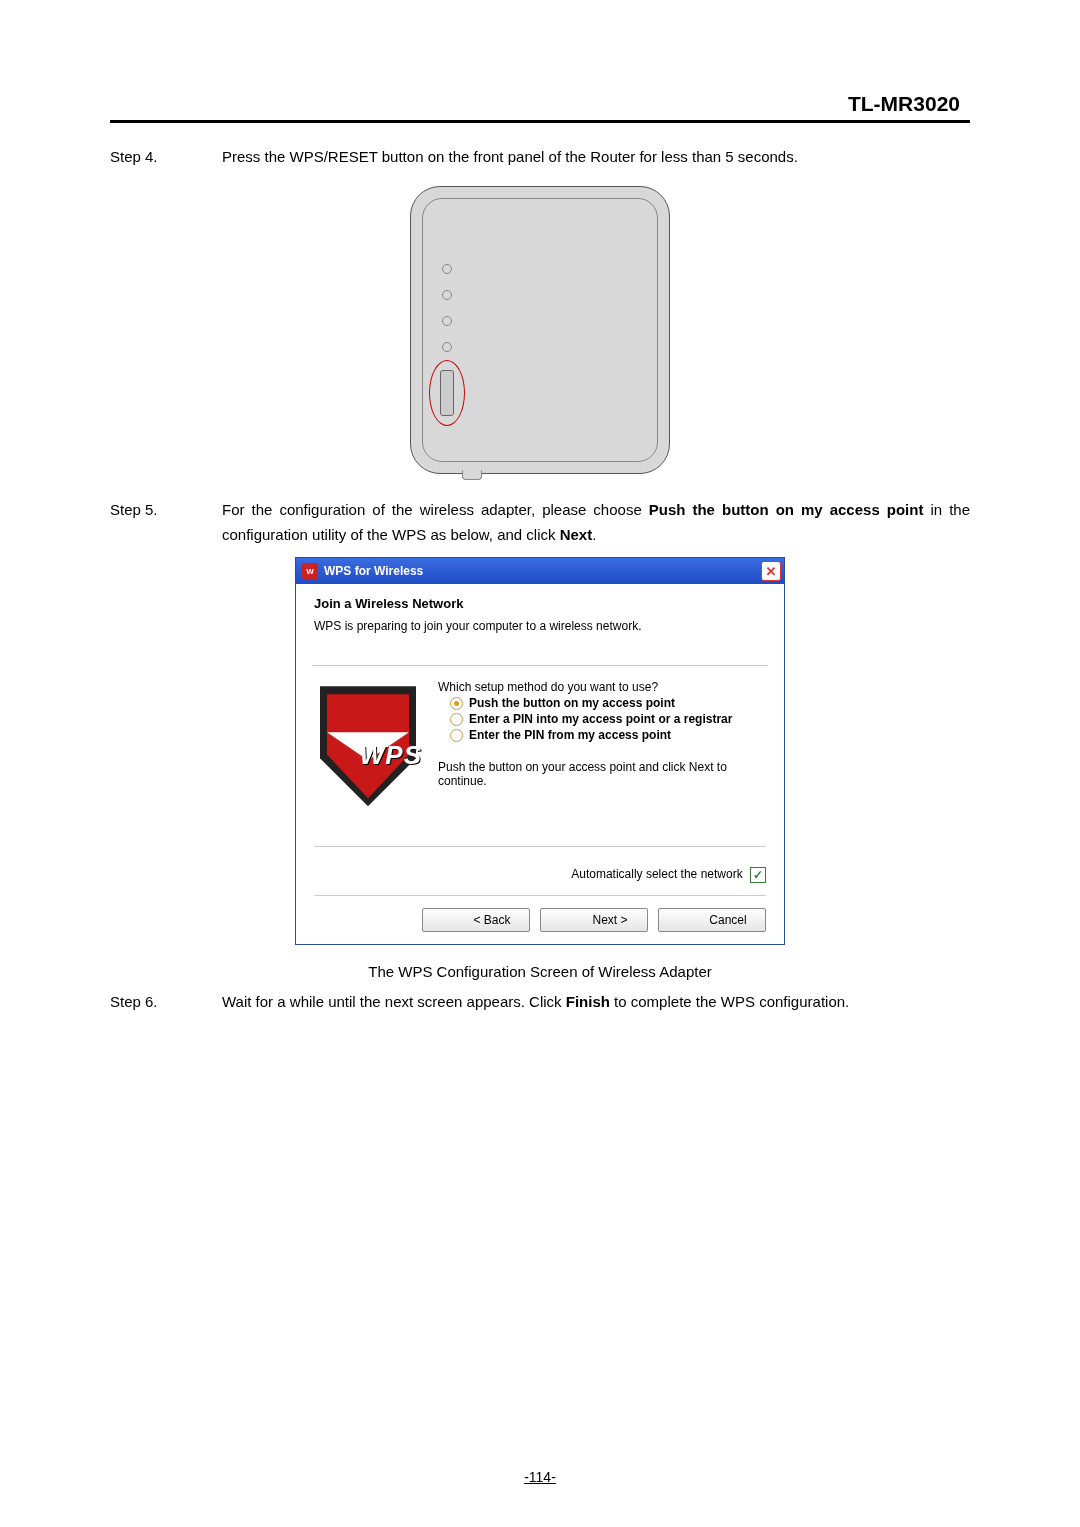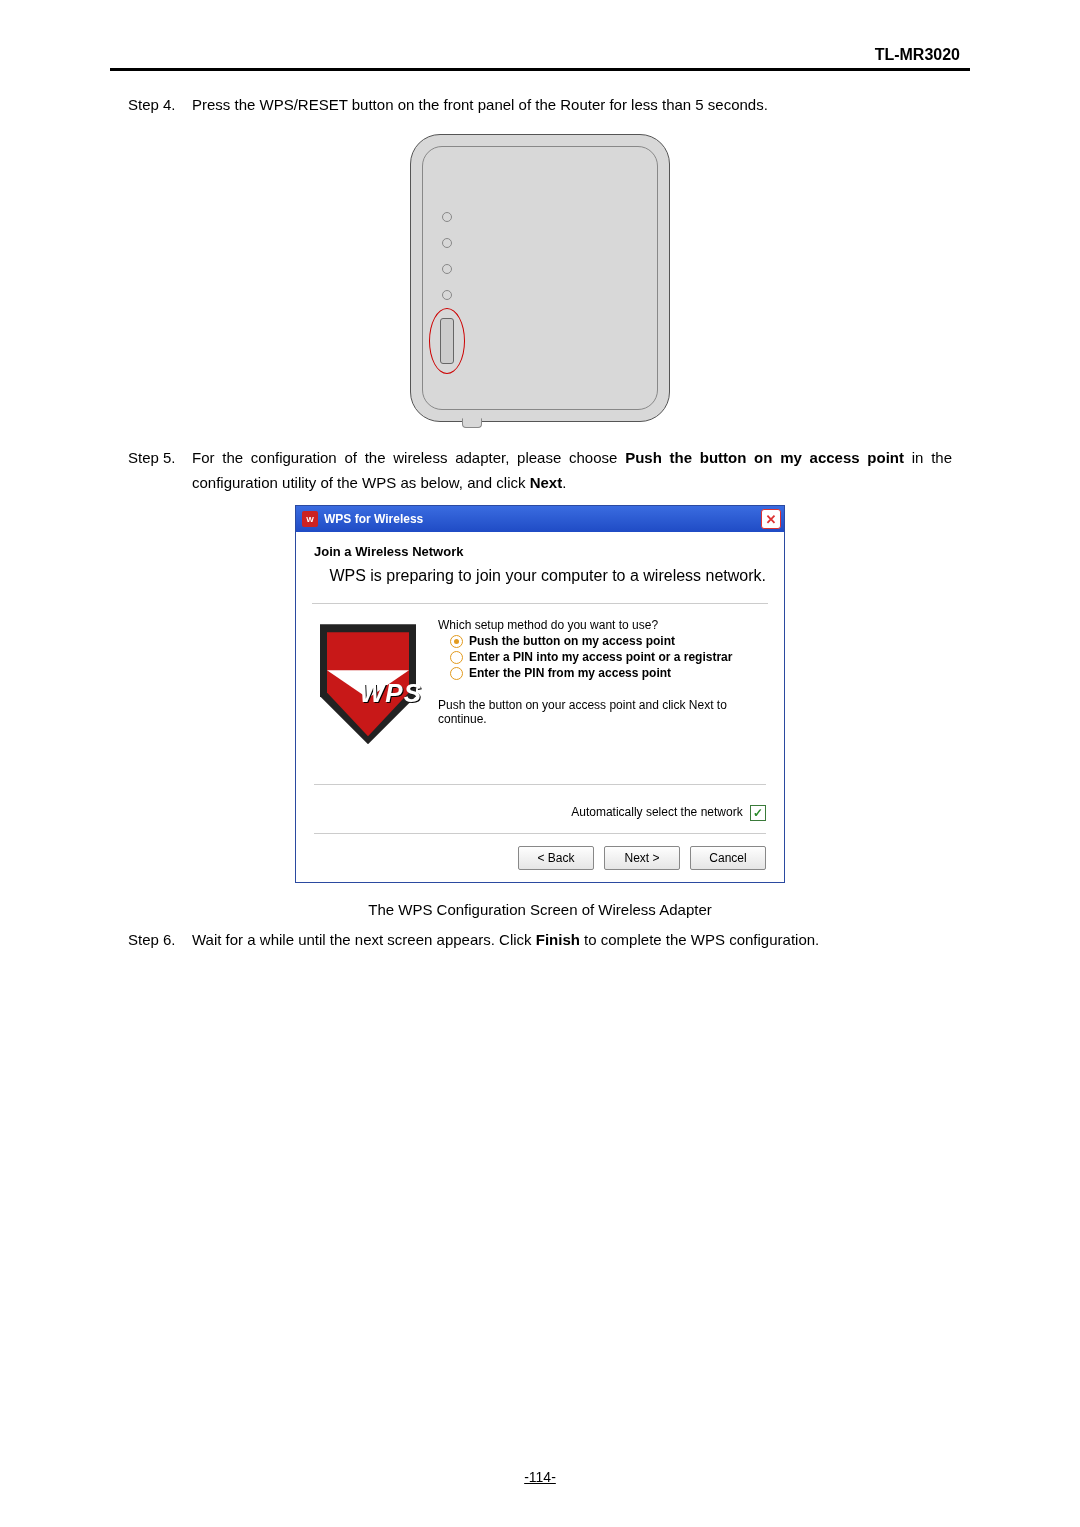--- a/index.html
+++ b/index.html
@@ -21,39 +21,41 @@
     display: flex;
     justify-content: flex-end;
     border-bottom: 3px solid #000;
     padding-bottom: 0;
     margin-bottom: 22px;
   }
   .header-model {
     background: #fff;
     color: #000;
     font-weight: bold;
-    font-size: 16px;
+    font-size: 21px;
     padding: 4px 10px 4px 16px;
+    margin-top: 46px;
   }
   .header-desc {
     background: #000;
     color: #fff;
     font-weight: bold;
     font-size: 17px;
     padding: 4px 18px 4px 14px;
   }
   .section-title {
     font-weight: bold;
     margin: 4px 0 10px 0;
   }
   .step-row {
     display: flex;
     line-height: 1.65;
-    margin: 2px 18px;
+    margin: 2px 0;
     text-align: justify;
+    gap: 48px;
   }
   .step-num {
     min-width: 64px;
   }
   .step-body {
     flex: 1;
   }
   .bold { font-weight: bold; }
   .center { display:flex; justify-content:center; }
   .figure-router {
@@ -159,21 +161,21 @@
     margin-left:auto;
     width:18px;height:18px;
     border:1.5px solid #d33;
     border-radius:3px;
     display:flex;align-items:center;justify-content:center;
     color:#d33;font-weight:bold;font-size:13px;
     background:#fff;
   }
   .wps-body { padding: 12px 18px 12px 18px; }
   .wps-h1 { font-weight:bold; font-size:13px; margin-bottom:8px; }
-  .wps-sub { font-size:16px; margin-bottom:18px;text-align:right; }
+  .wps-sub { font-size:12px; margin-bottom:32px; }
   .wps-sep { border-top:1px solid #ccc; margin: 0 -2px 0 -2px; }
   .wps-main { display:flex; gap:16px; padding-top:14px; }
   .wps-badge {
     width:108px; height:140px;
     position:relative;
     flex-shrink:0;
   }
   .wps-shield {
     position:absolute; left:6px; top:6px; width:96px; height:120px;
     background:#222;
@@ -221,20 +223,21 @@
     padding-top:12px;
     display:flex; justify-content:flex-end; gap:10px;
   }
   .wps-btn {
     min-width:74px; height:22px;
     border:1px solid #888;
     background:linear-gradient(#fefefe,#e5e5e5);
     font-size:12px;
     display:flex;align-items:center;justify-content:center;
     border-radius:2px;
+    padding-left:32px;
   }
 </style>
 </head>
 <body>
 
 <div class="page">
 
   <div class="header-bar">
     <div class="header-model">TL-MR3020</div>
   </div>

